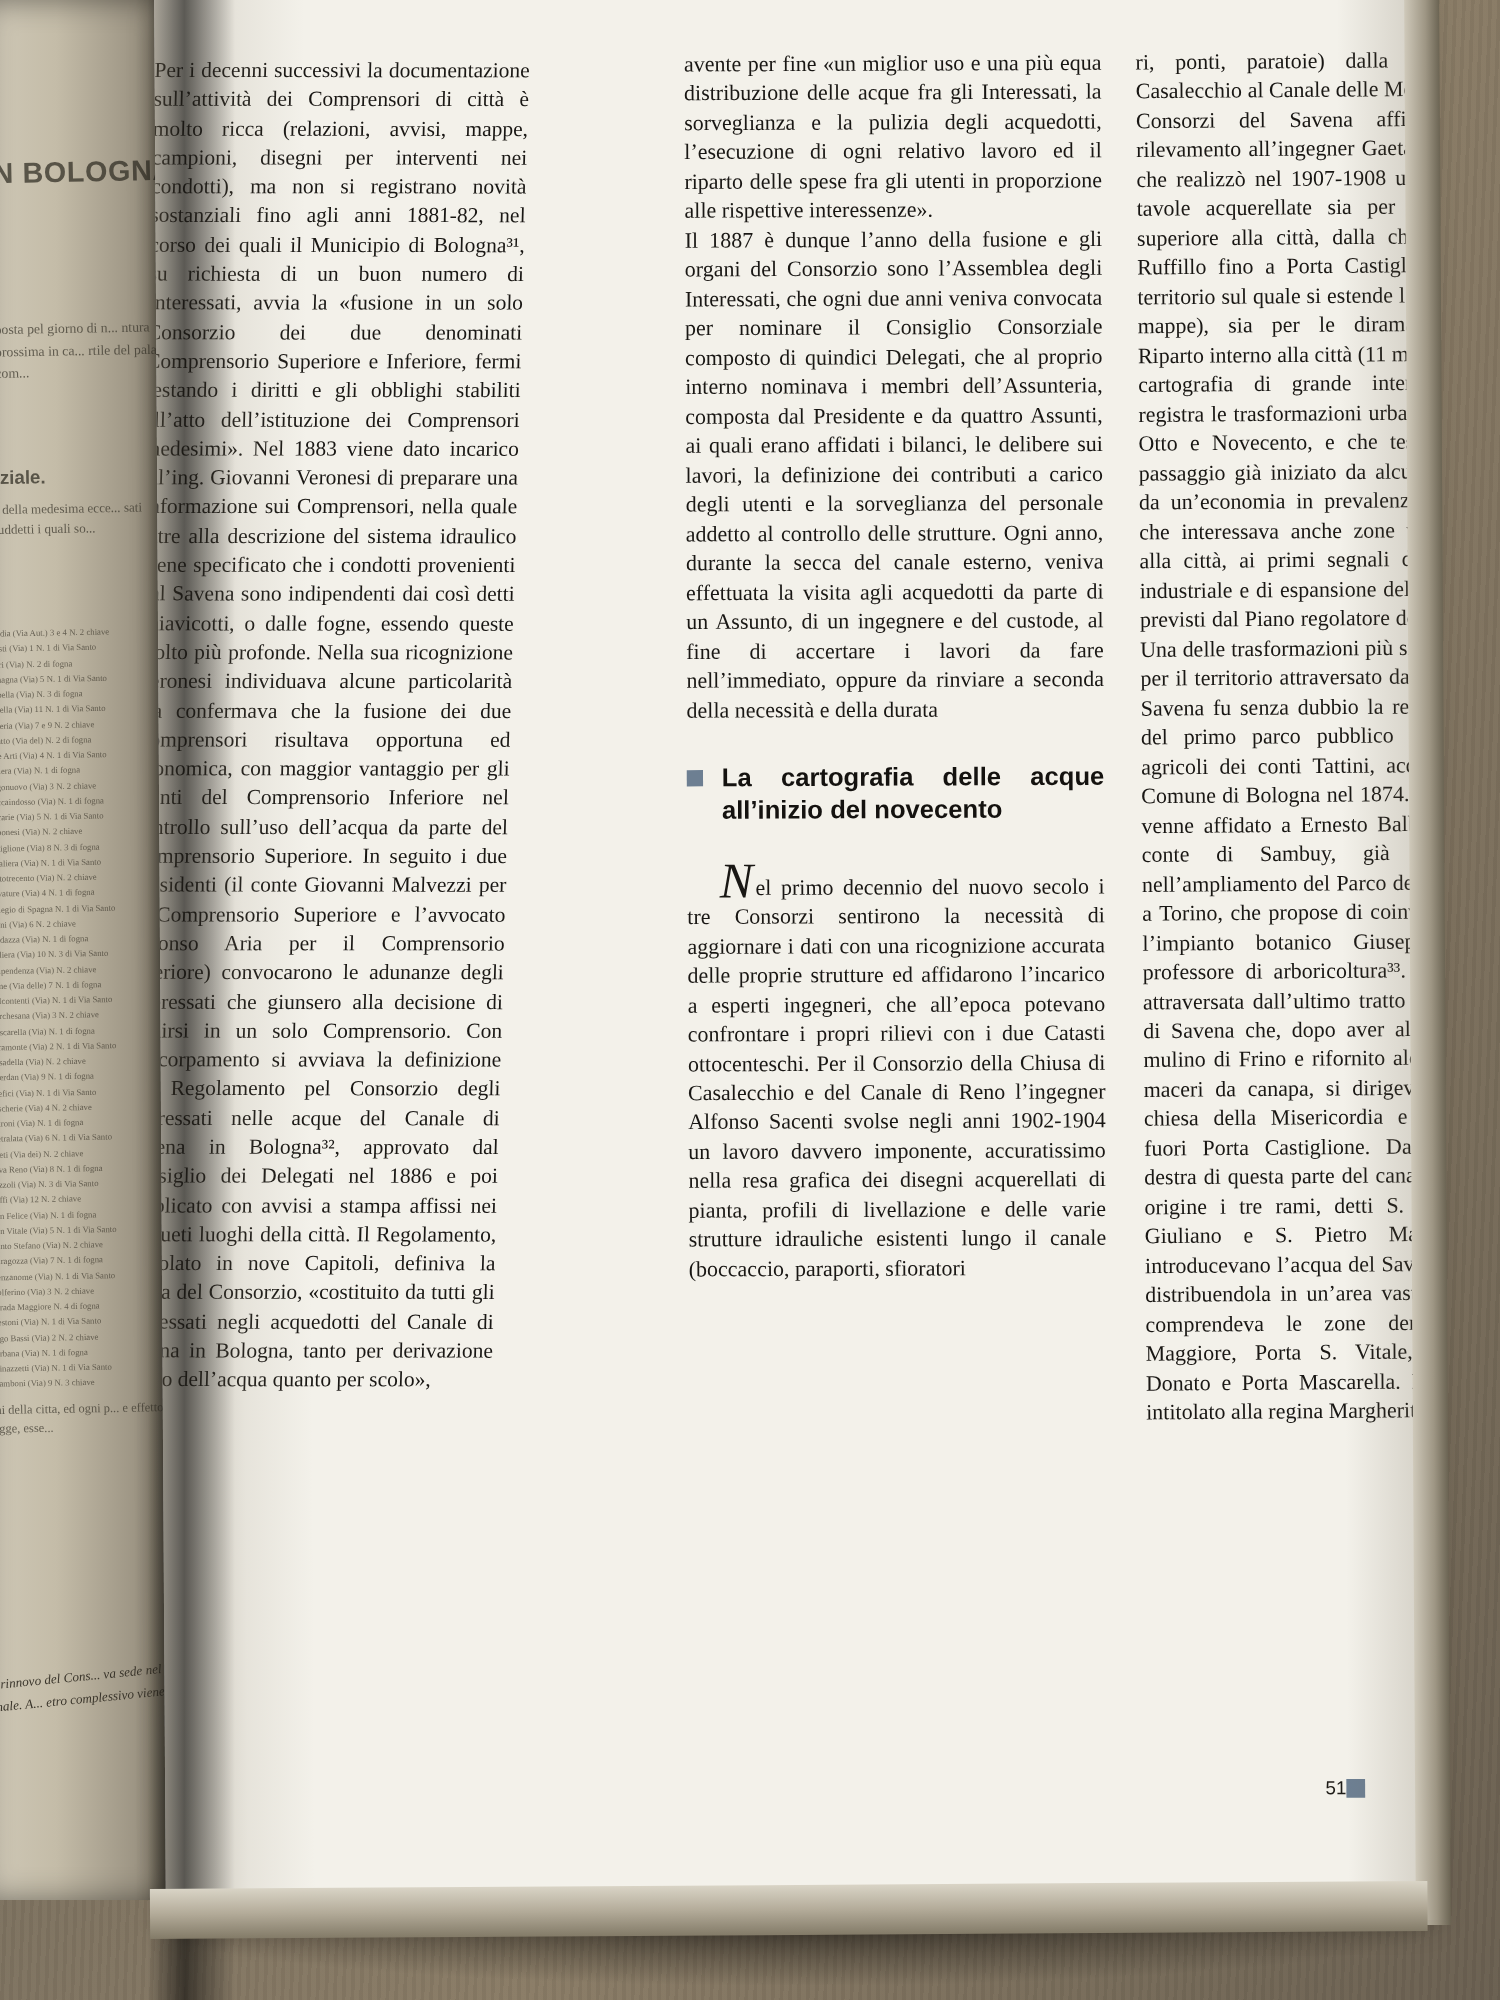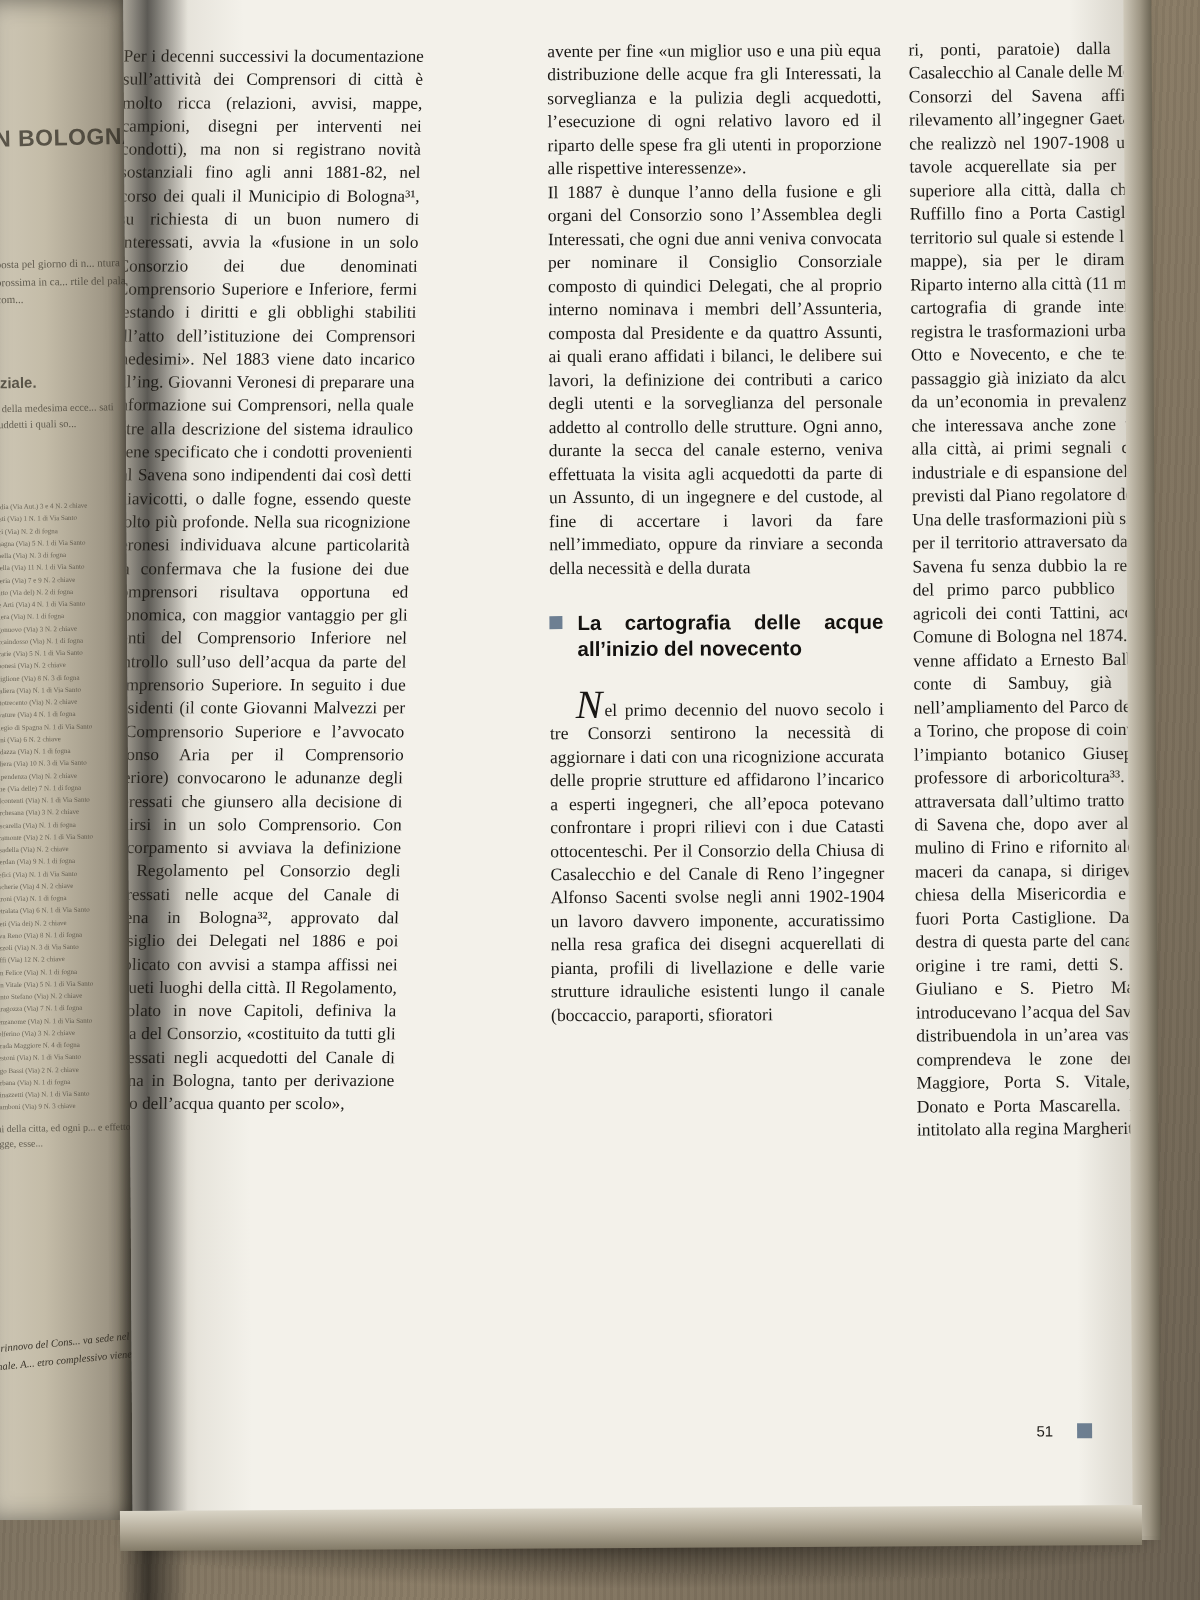--- a/index.html
+++ b/index.html
@@ -225,21 +225,21 @@
 
   .folio {
     position: absolute;
     right: 46px;
     bottom: 86px;
     font-family: "Liberation Sans", sans-serif;
     font-size: 15px;
     color: #1d1b17;
     display: flex;
     align-items: center;
-    gap: 24px;
+    gap: 0;
   }
   .folio .sq {
     display: inline-block;
     width: 15px; height: 15px;
     background: #6d7f92;
   }
 
   
   .fore-edge-bottom {
     position: absolute;

